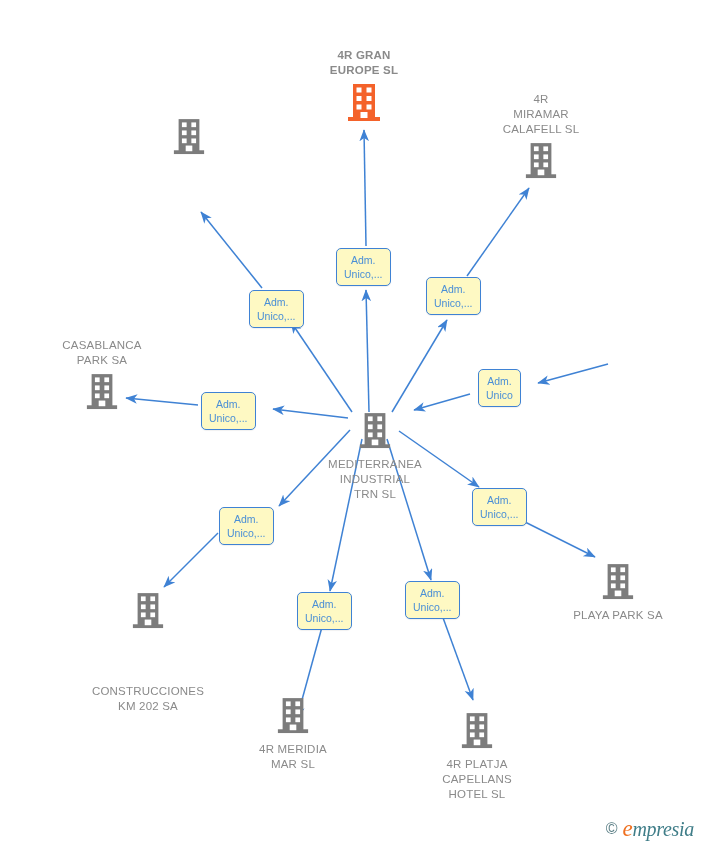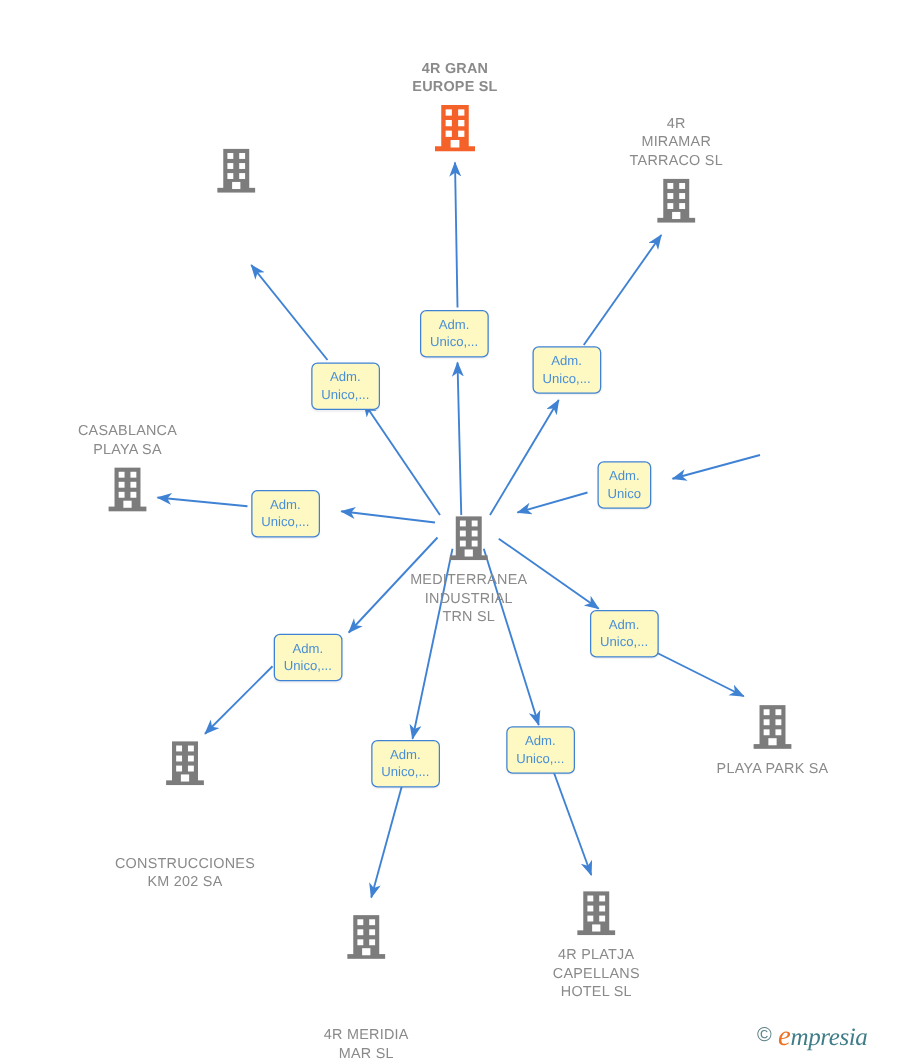--- a/index.html
+++ b/index.html
@@ -171,21 +171,21 @@
             <rect x="20.5" y="21.5" width="5" height="5"></rect>
           <rect x="14.5" y="29" width="7" height="6"></rect>
         </g>
       </svg>
     </div>
   </div>
 
   <div class="node label-top" style="left:541px; top:92px;">
     <div class="node-label">4R
 MIRAMAR
-TARRACO  SL</div>
+CALAFELL  SL</div>
     <div class="node-icon">
       <svg width="34" height="40" viewBox="0 0 36 42" xmlns="http://www.w3.org/2000/svg">
         <g fill="#7c7c7c">
           <rect x="7" y="1" width="22" height="35"></rect>
           <rect x="2" y="34" width="32" height="4"></rect>
         </g>
         <g fill="#ffffff">
           <rect x="10.5" y="4.5" width="5" height="5"></rect>
             <rect x="20.5" y="4.5" width="5" height="5"></rect>
           <rect x="10.5" y="13" width="5" height="5"></rect>
@@ -194,21 +194,21 @@
             <rect x="20.5" y="21.5" width="5" height="5"></rect>
           <rect x="14.5" y="29" width="7" height="6"></rect>
         </g>
       </svg>
     </div>
   </div>
 
 
   <div class="node label-top" style="left:102px; top:338px;">
     <div class="node-label">CASABLANCA
-PLAYA SA</div>
+PARK SA</div>
     <div class="node-icon">
       <svg width="34" height="40" viewBox="0 0 36 42" xmlns="http://www.w3.org/2000/svg">
         <g fill="#7c7c7c">
           <rect x="7" y="1" width="22" height="35"></rect>
           <rect x="2" y="34" width="32" height="4"></rect>
         </g>
         <g fill="#ffffff">
           <rect x="10.5" y="4.5" width="5" height="5"></rect>
             <rect x="20.5" y="4.5" width="5" height="5"></rect>
           <rect x="10.5" y="13" width="5" height="5"></rect>
@@ -280,21 +280,21 @@
           <rect x="10.5" y="21.5" width="5" height="5"></rect>
             <rect x="20.5" y="21.5" width="5" height="5"></rect>
           <rect x="14.5" y="29" width="7" height="6"></rect>
         </g>
       </svg>
     </div>
     <div class="node-label">CONSTRUCCIONES
 KM 202 SA</div>
   </div>
 
-  <div class="node label-bottom" style="left:293px; top:731px;gap:45px;">
+  <div class="node label-bottom" style="left:293px; top:697px;">
     <div class="node-icon">
       <svg width="34" height="40" viewBox="0 0 36 42" xmlns="http://www.w3.org/2000/svg">
         <g fill="#7c7c7c">
           <rect x="7" y="1" width="22" height="35"></rect>
           <rect x="2" y="34" width="32" height="4"></rect>
         </g>
         <g fill="#ffffff">
           <rect x="10.5" y="4.5" width="5" height="5"></rect>
             <rect x="20.5" y="4.5" width="5" height="5"></rect>
           <rect x="10.5" y="13" width="5" height="5"></rect>

